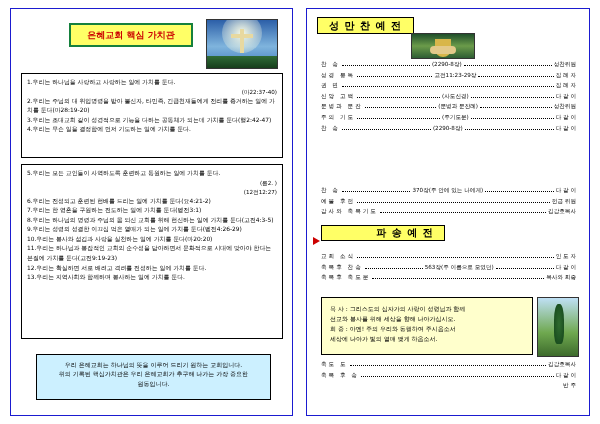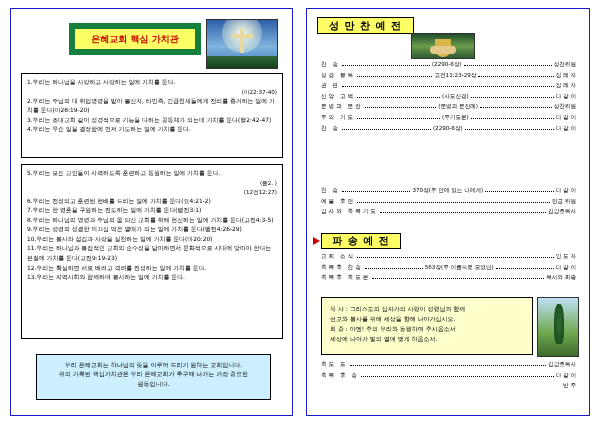--- a/index.html
+++ b/index.html
@@ -30,21 +30,21 @@
     border-bottom:1px dotted #000;
     margin:0 2px 1.5px 2px;
     height:0;
   }
   .dotrow .val{flex:0 0 auto;}
 
   
   .lg-title{
     left:58px;top:14px;width:120px;height:20px;
     position:absolute;
-    background:#ffff66;border:6px solid #15803d;
+    background:#ffff66;border:2px solid #15803d;
     display:flex;align-items:center;justify-content:center;
     font-size:9px;font-weight:bold;color:#cc0000;
   }
   .pic{
     position:absolute;border:1px solid #333;
     background:linear-gradient(#2c5fa8,#7fb4dd 55%,#3f7bbd);
     overflow:hidden;
   }
   .pic .cross{
     position:absolute;left:50%;top:18%;width:4px;height:50%;
@@ -265,21 +265,21 @@
         <span class="val">헌금 위원</span>
       </div>
       <div class="dotrow">
         <span class="lbl">감사와 축복기도</span>
         <span class="dots"></span>
         <span class="val">김갑호목사</span>
       </div>
     </div>
 
     <div class="arrow" style="left:6px;top:228px;"></div>
-    <div class="sec-title" style="left:14px;top:224px;width:78px;height:14px;">파 송 예 전</div>
+    <div class="sec-title" style="left:14px;top:216px;width:78px;height:14px;padding-left:44px;">파 송 예 전</div>
 
     <div class="rbox" style="left:14px;top:244px;width:255px;">
       <div class="dotrow">
         <span class="lbl">교회 소식</span>
         <span class="dots"></span>
         <span class="val">인   도   자</span>
       </div>
       <div class="dotrow">
         <span class="lbl">축복후 찬송</span>
         <span class="dots"></span>

